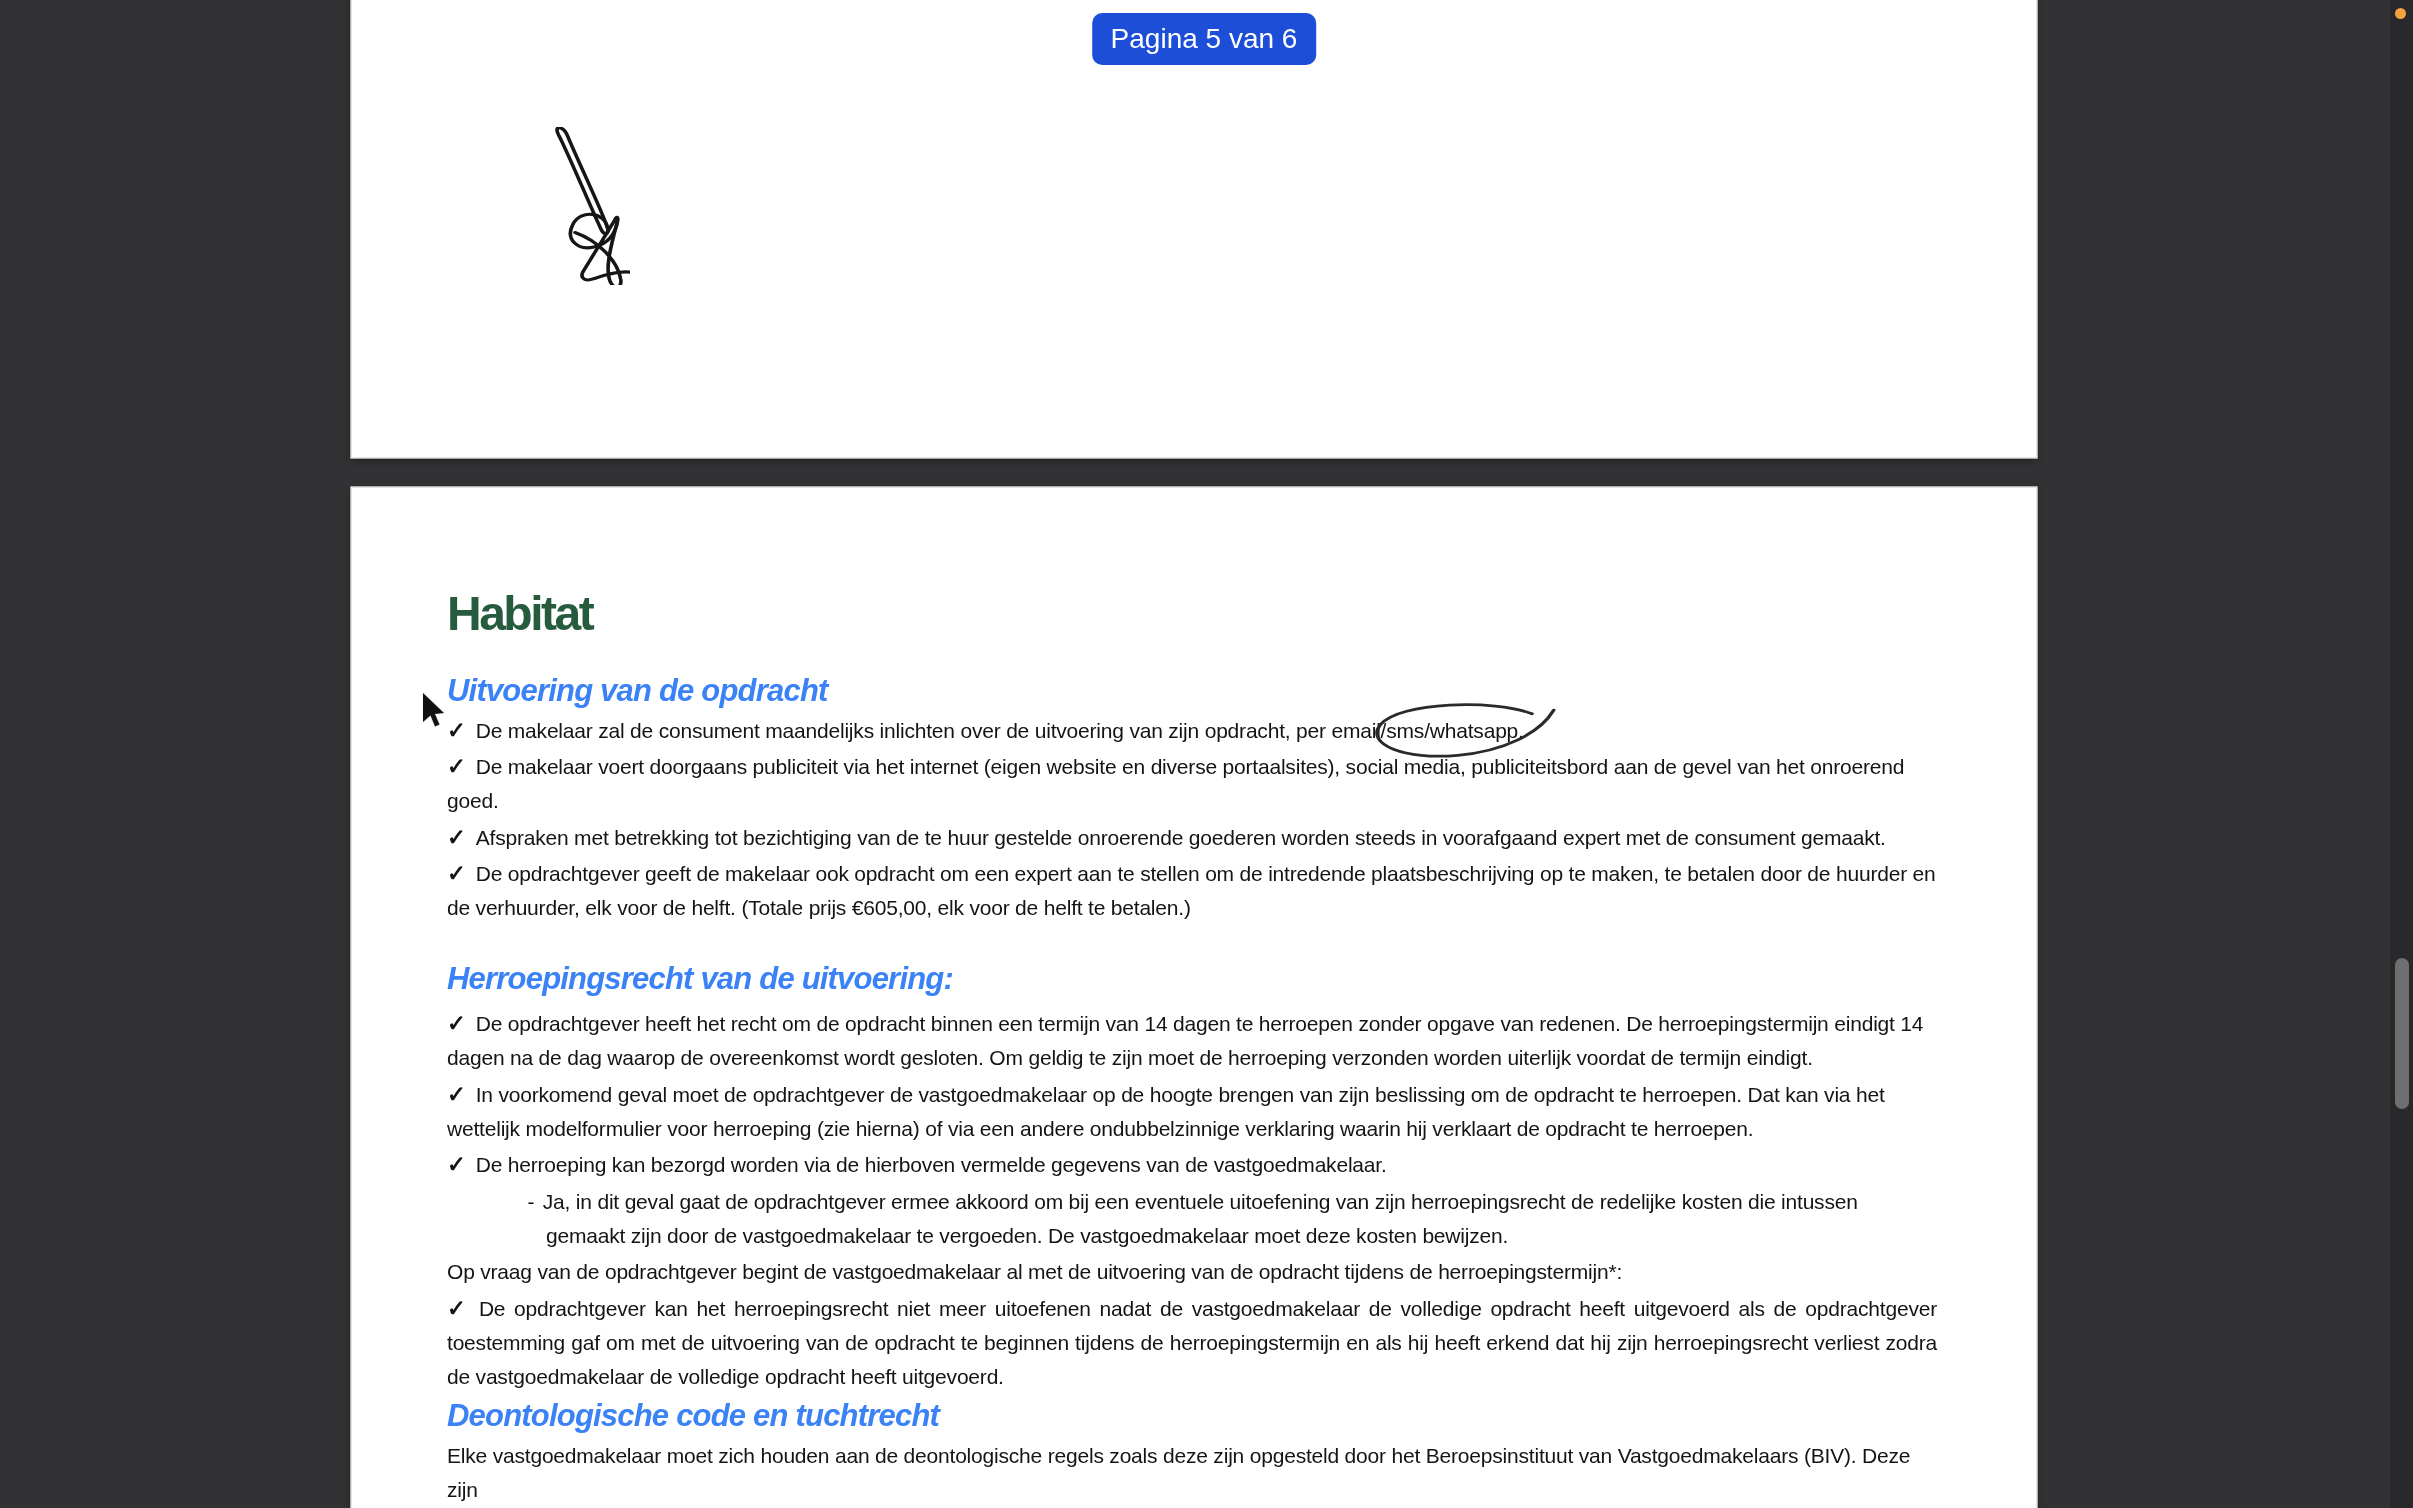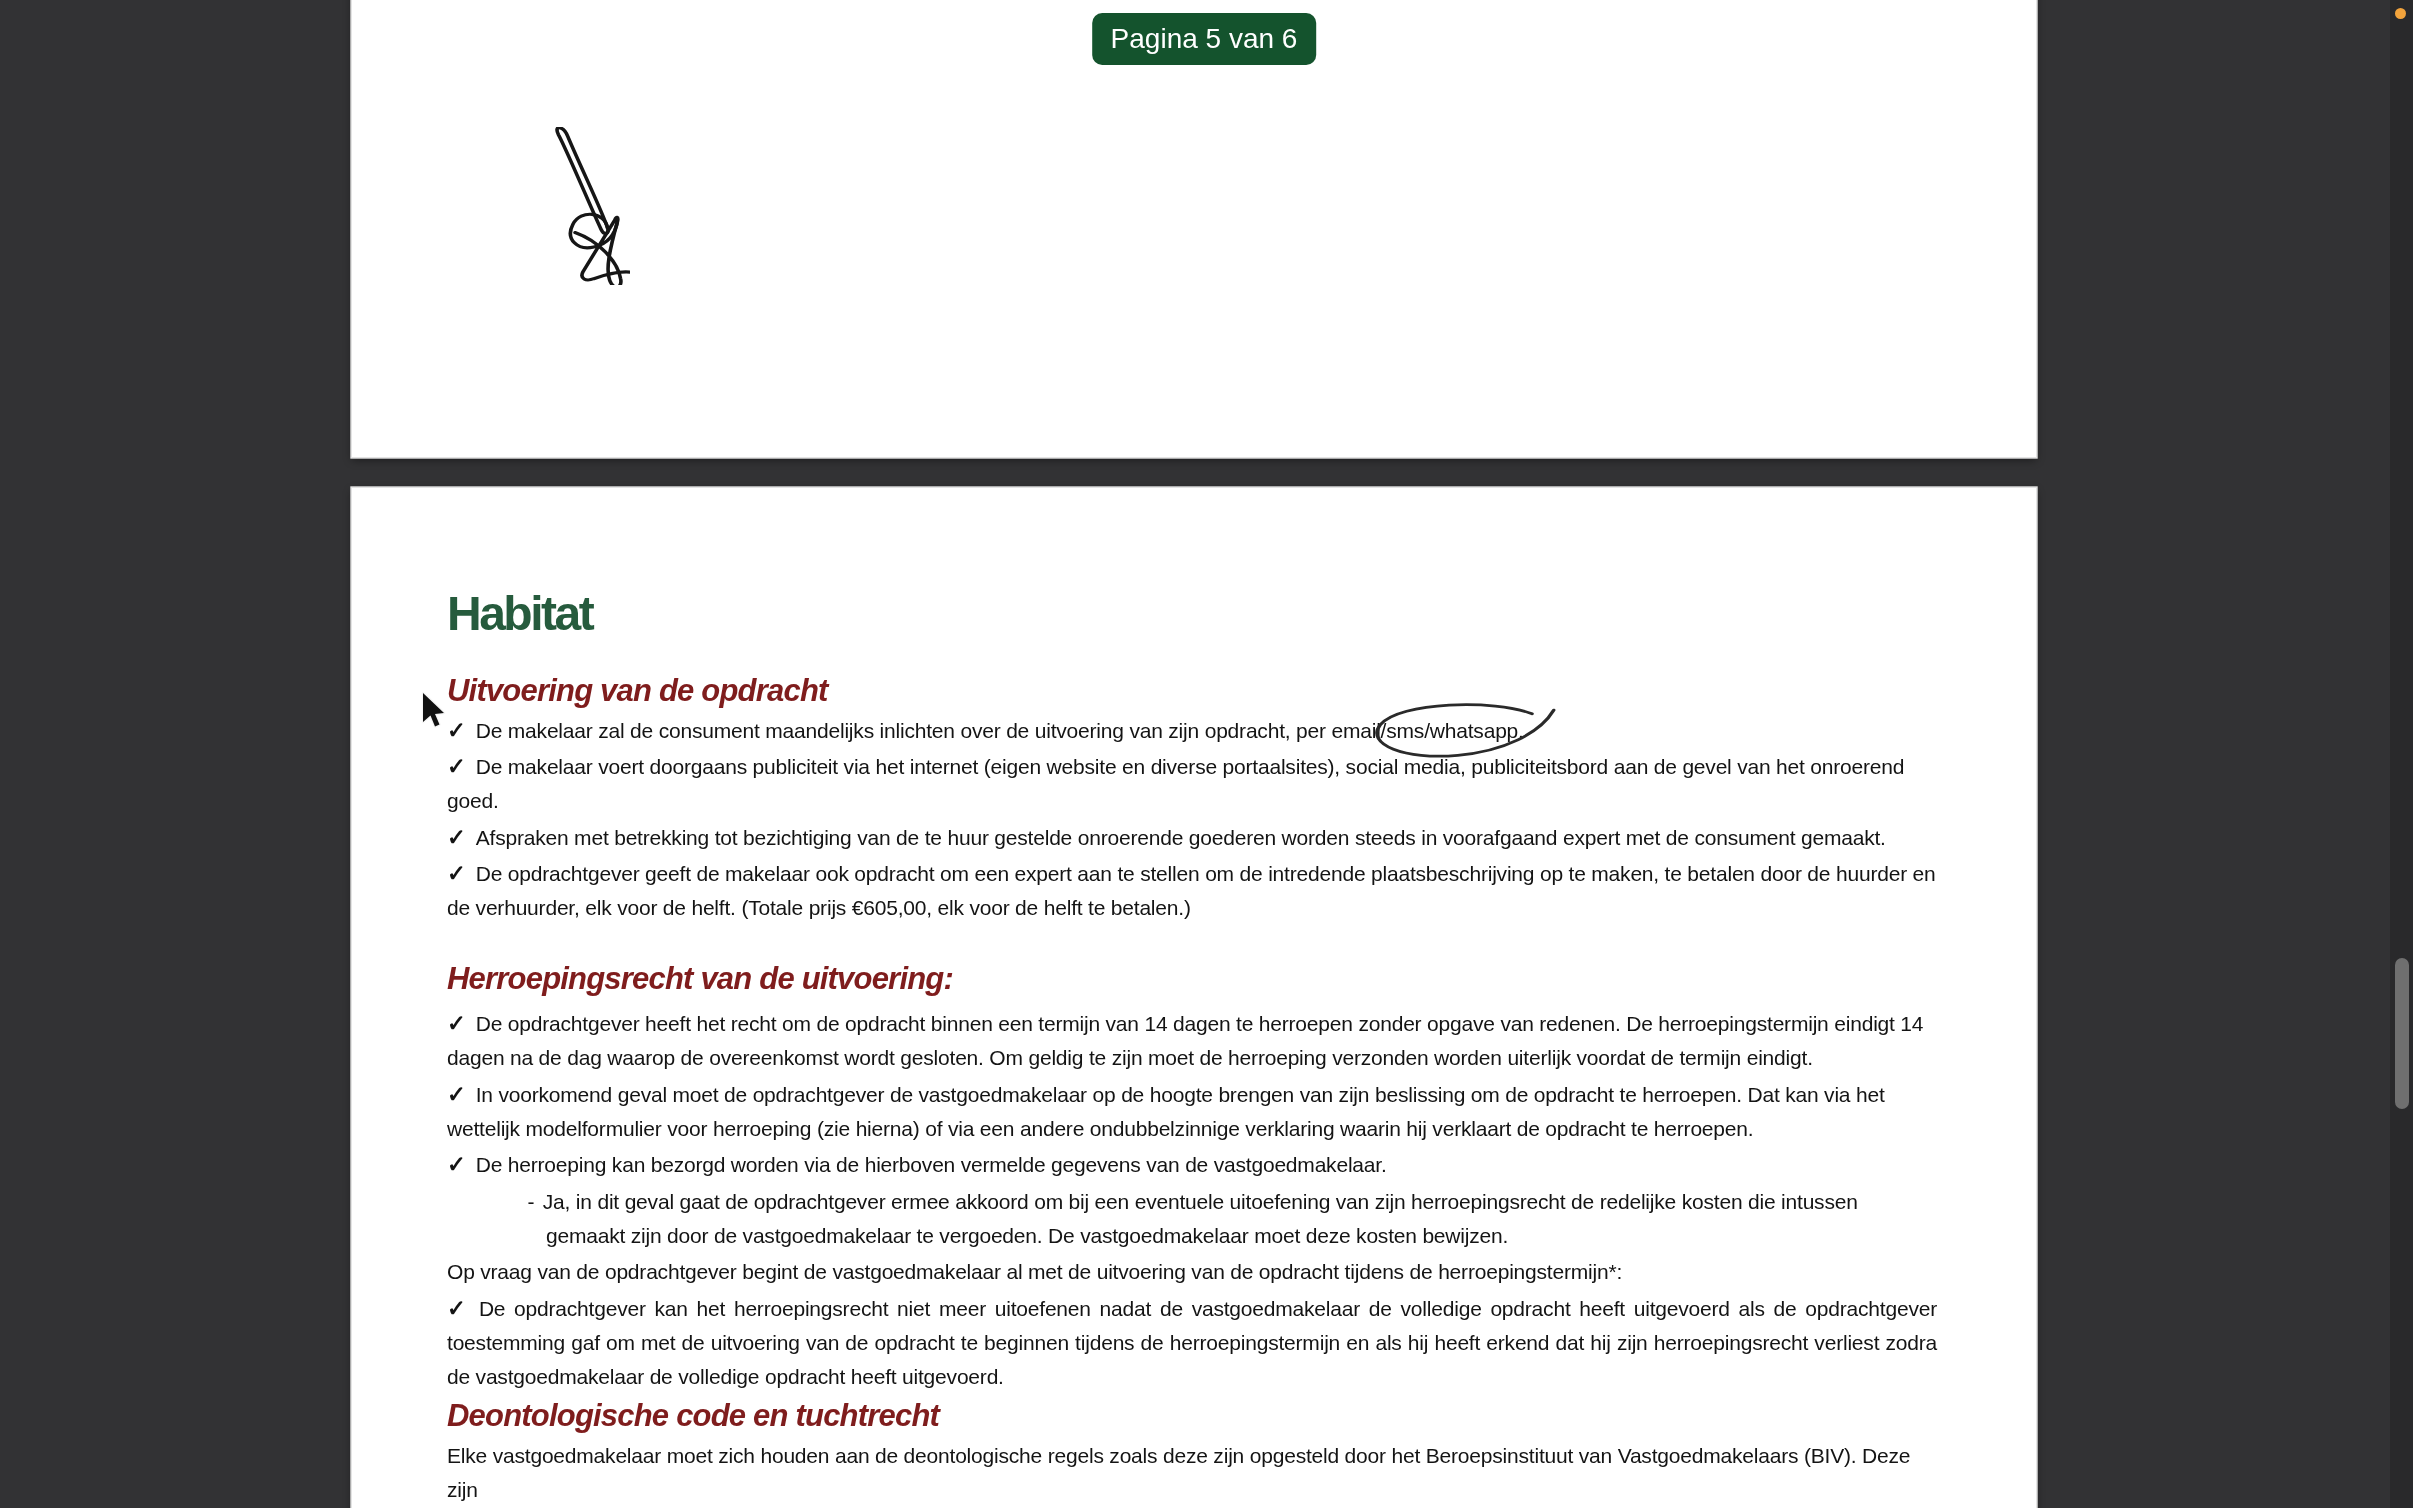--- a/index.html
+++ b/index.html
@@ -23,21 +23,21 @@
     background: #6f6f6f; border-radius: 7.5px;
   }
   .record-dot {
     position: absolute; left: 2395px; top: 7.5px;
     width: 11px; height: 11px; border-radius: 50%;
     background: #f2a33c;
   }
   .page-badge {
     position: absolute; left: 1204px; top: 13.4px;
     transform: translateX(-50%);
-    background: #14532d; color: #ffffff;
+    background: #1d4ed8; color: #ffffff;
     font-size: 28px; line-height: 28px;
     padding: 11.7px 18.4px; border-radius: 10px;
     white-space: nowrap;
   }
 
   
   .page {
     position: absolute; left: 352px; width: 1684px;
     background: #ffffff;
     box-shadow: 0 0 0 1.7px #e4e4e4, 0 3.4px 8.4px rgba(0,0,0,0.45);
@@ -58,21 +58,21 @@
   
   .content {
     position: absolute; left: 95px; right: 99px; top: 89px;
     color: #141414;
   }
   .logo {
     font-size: 48px; line-height: 74px; font-weight: 700;
     letter-spacing: -2.5px; color: #265b3d;
   }
   .section-heading {
-    margin: 0; color: #7f1d1d;
+    margin: 0; color: #3b82f6;
     font-style: italic; font-weight: 600;
     font-size: 31px; line-height: 40px; letter-spacing: -0.8px;
   }
   .h1 { margin-top: 20px; }
   .h2 { margin-top: 34px; margin-bottom: 8.4px; }
   .h3 { }
   .body-line {
     margin: 2.5px 0; font-size: 21px; line-height: 34px;
     letter-spacing: -0.2px;
   }

